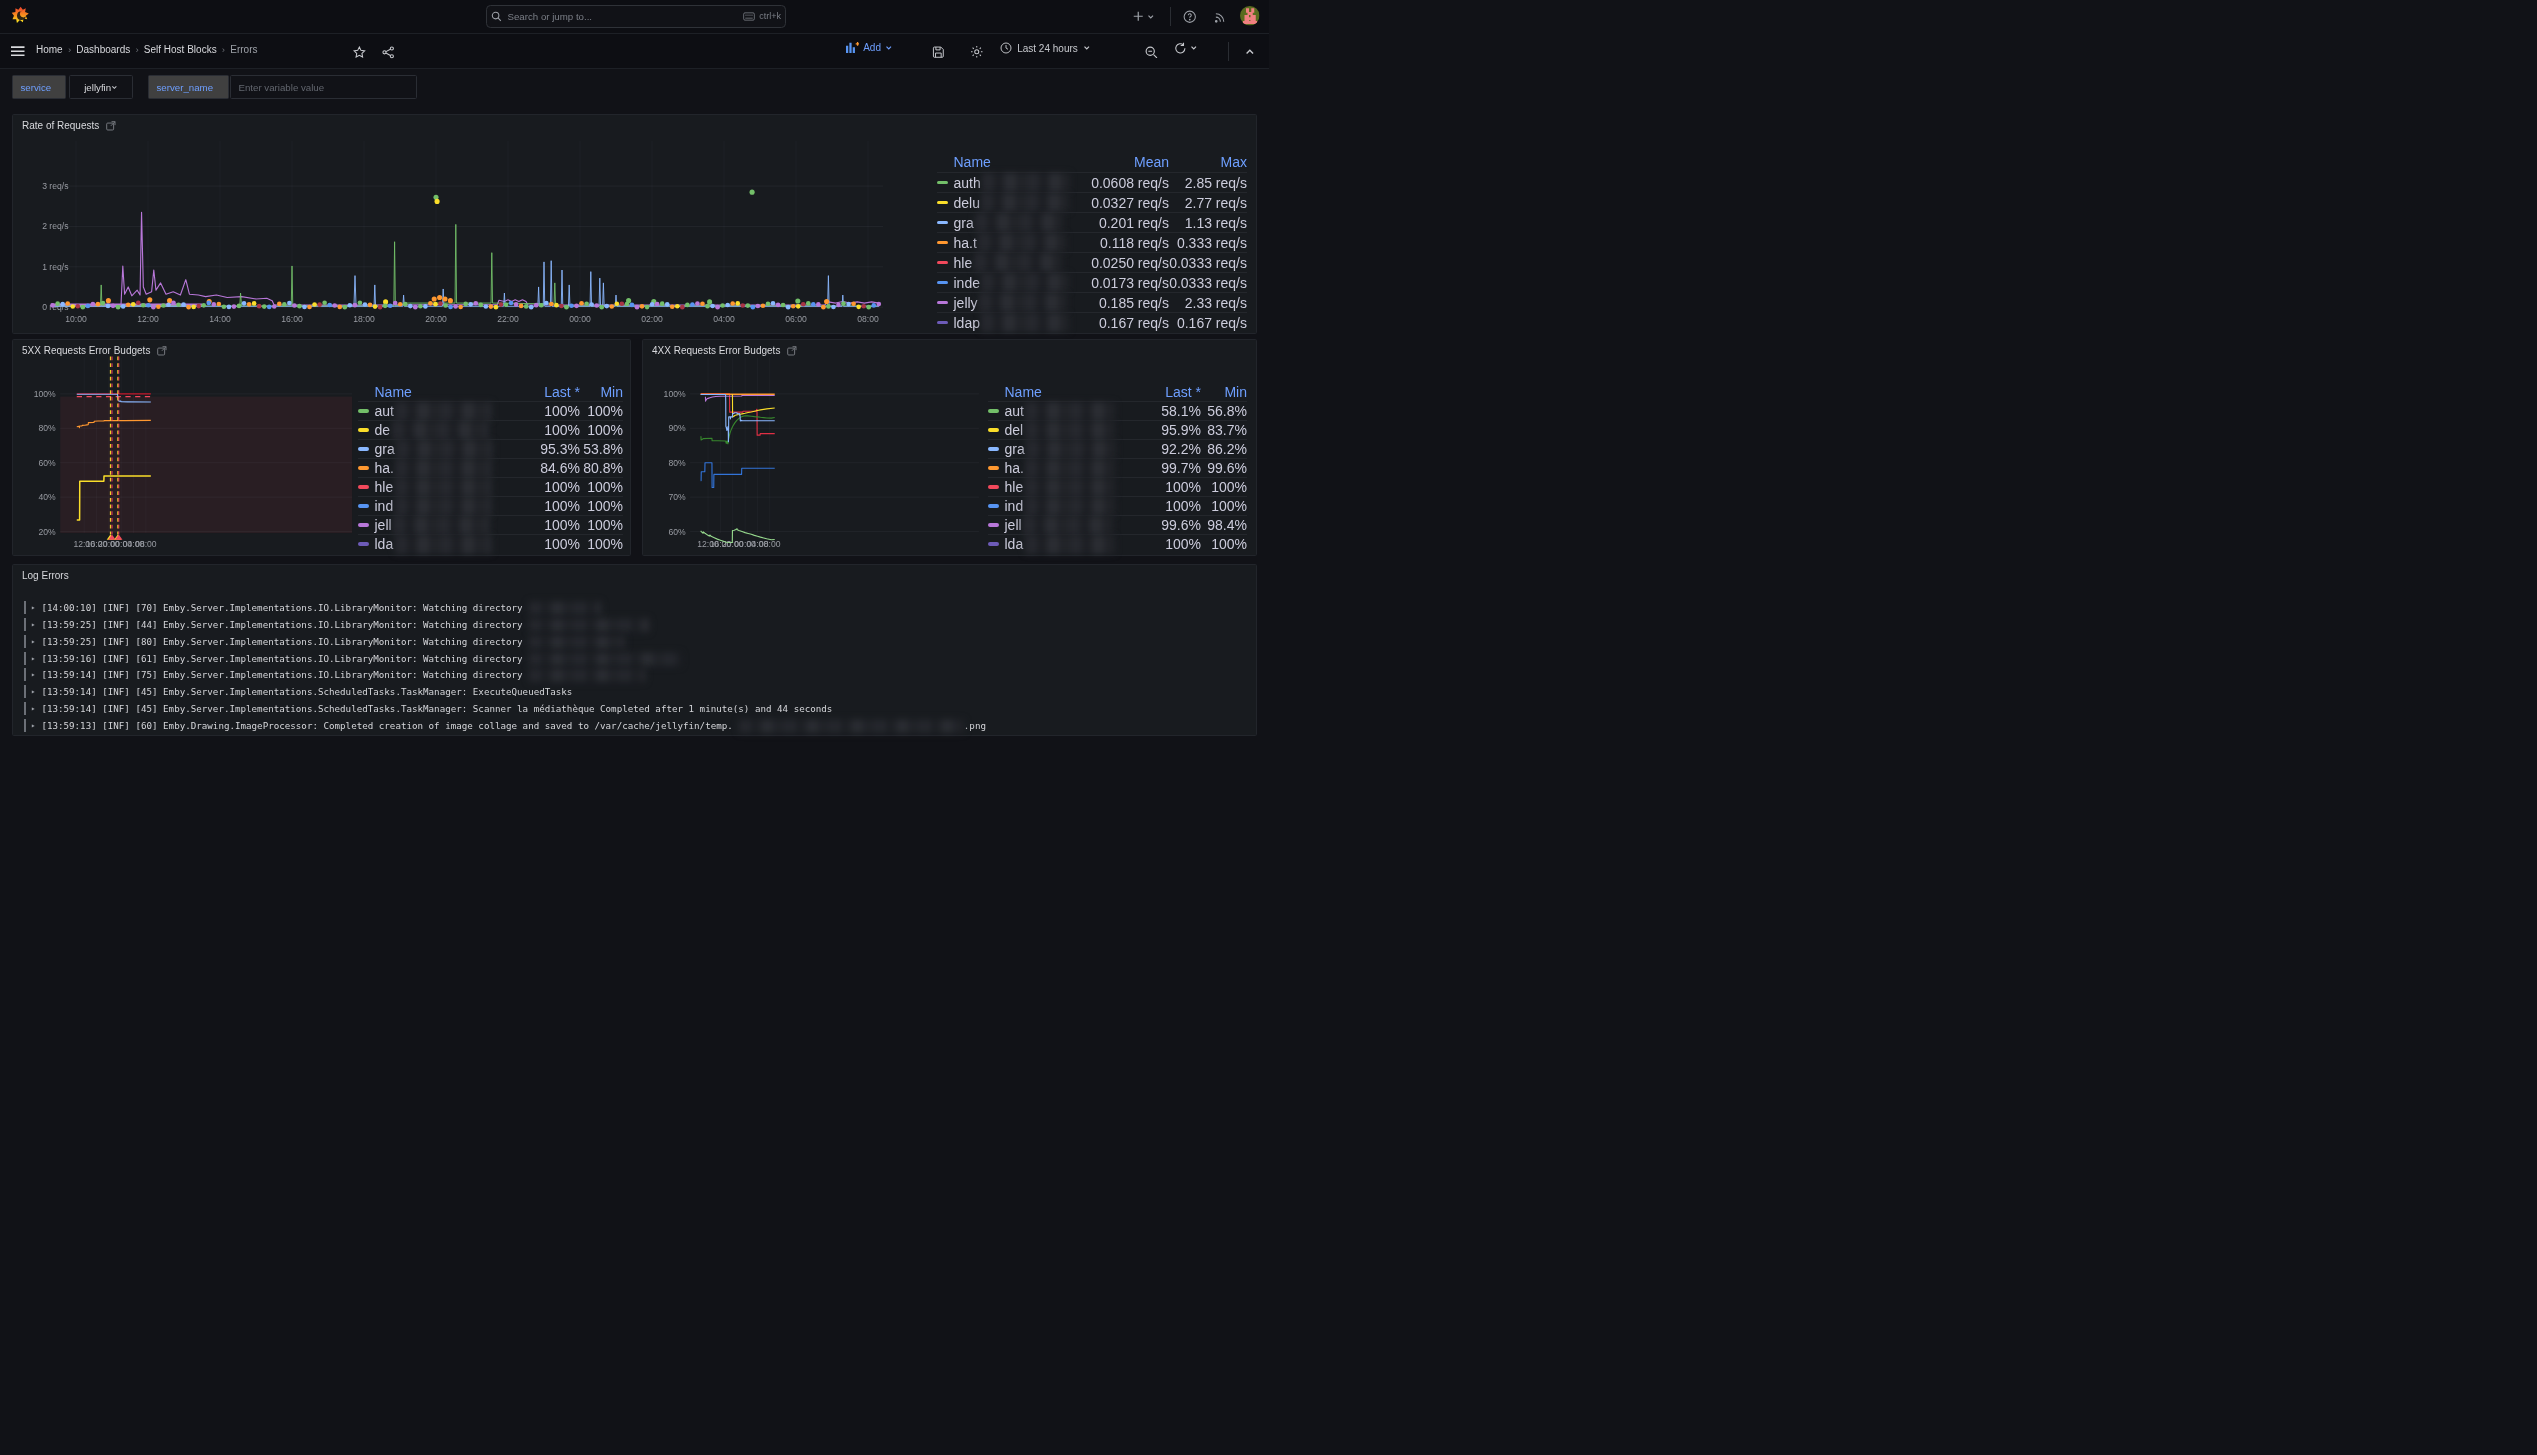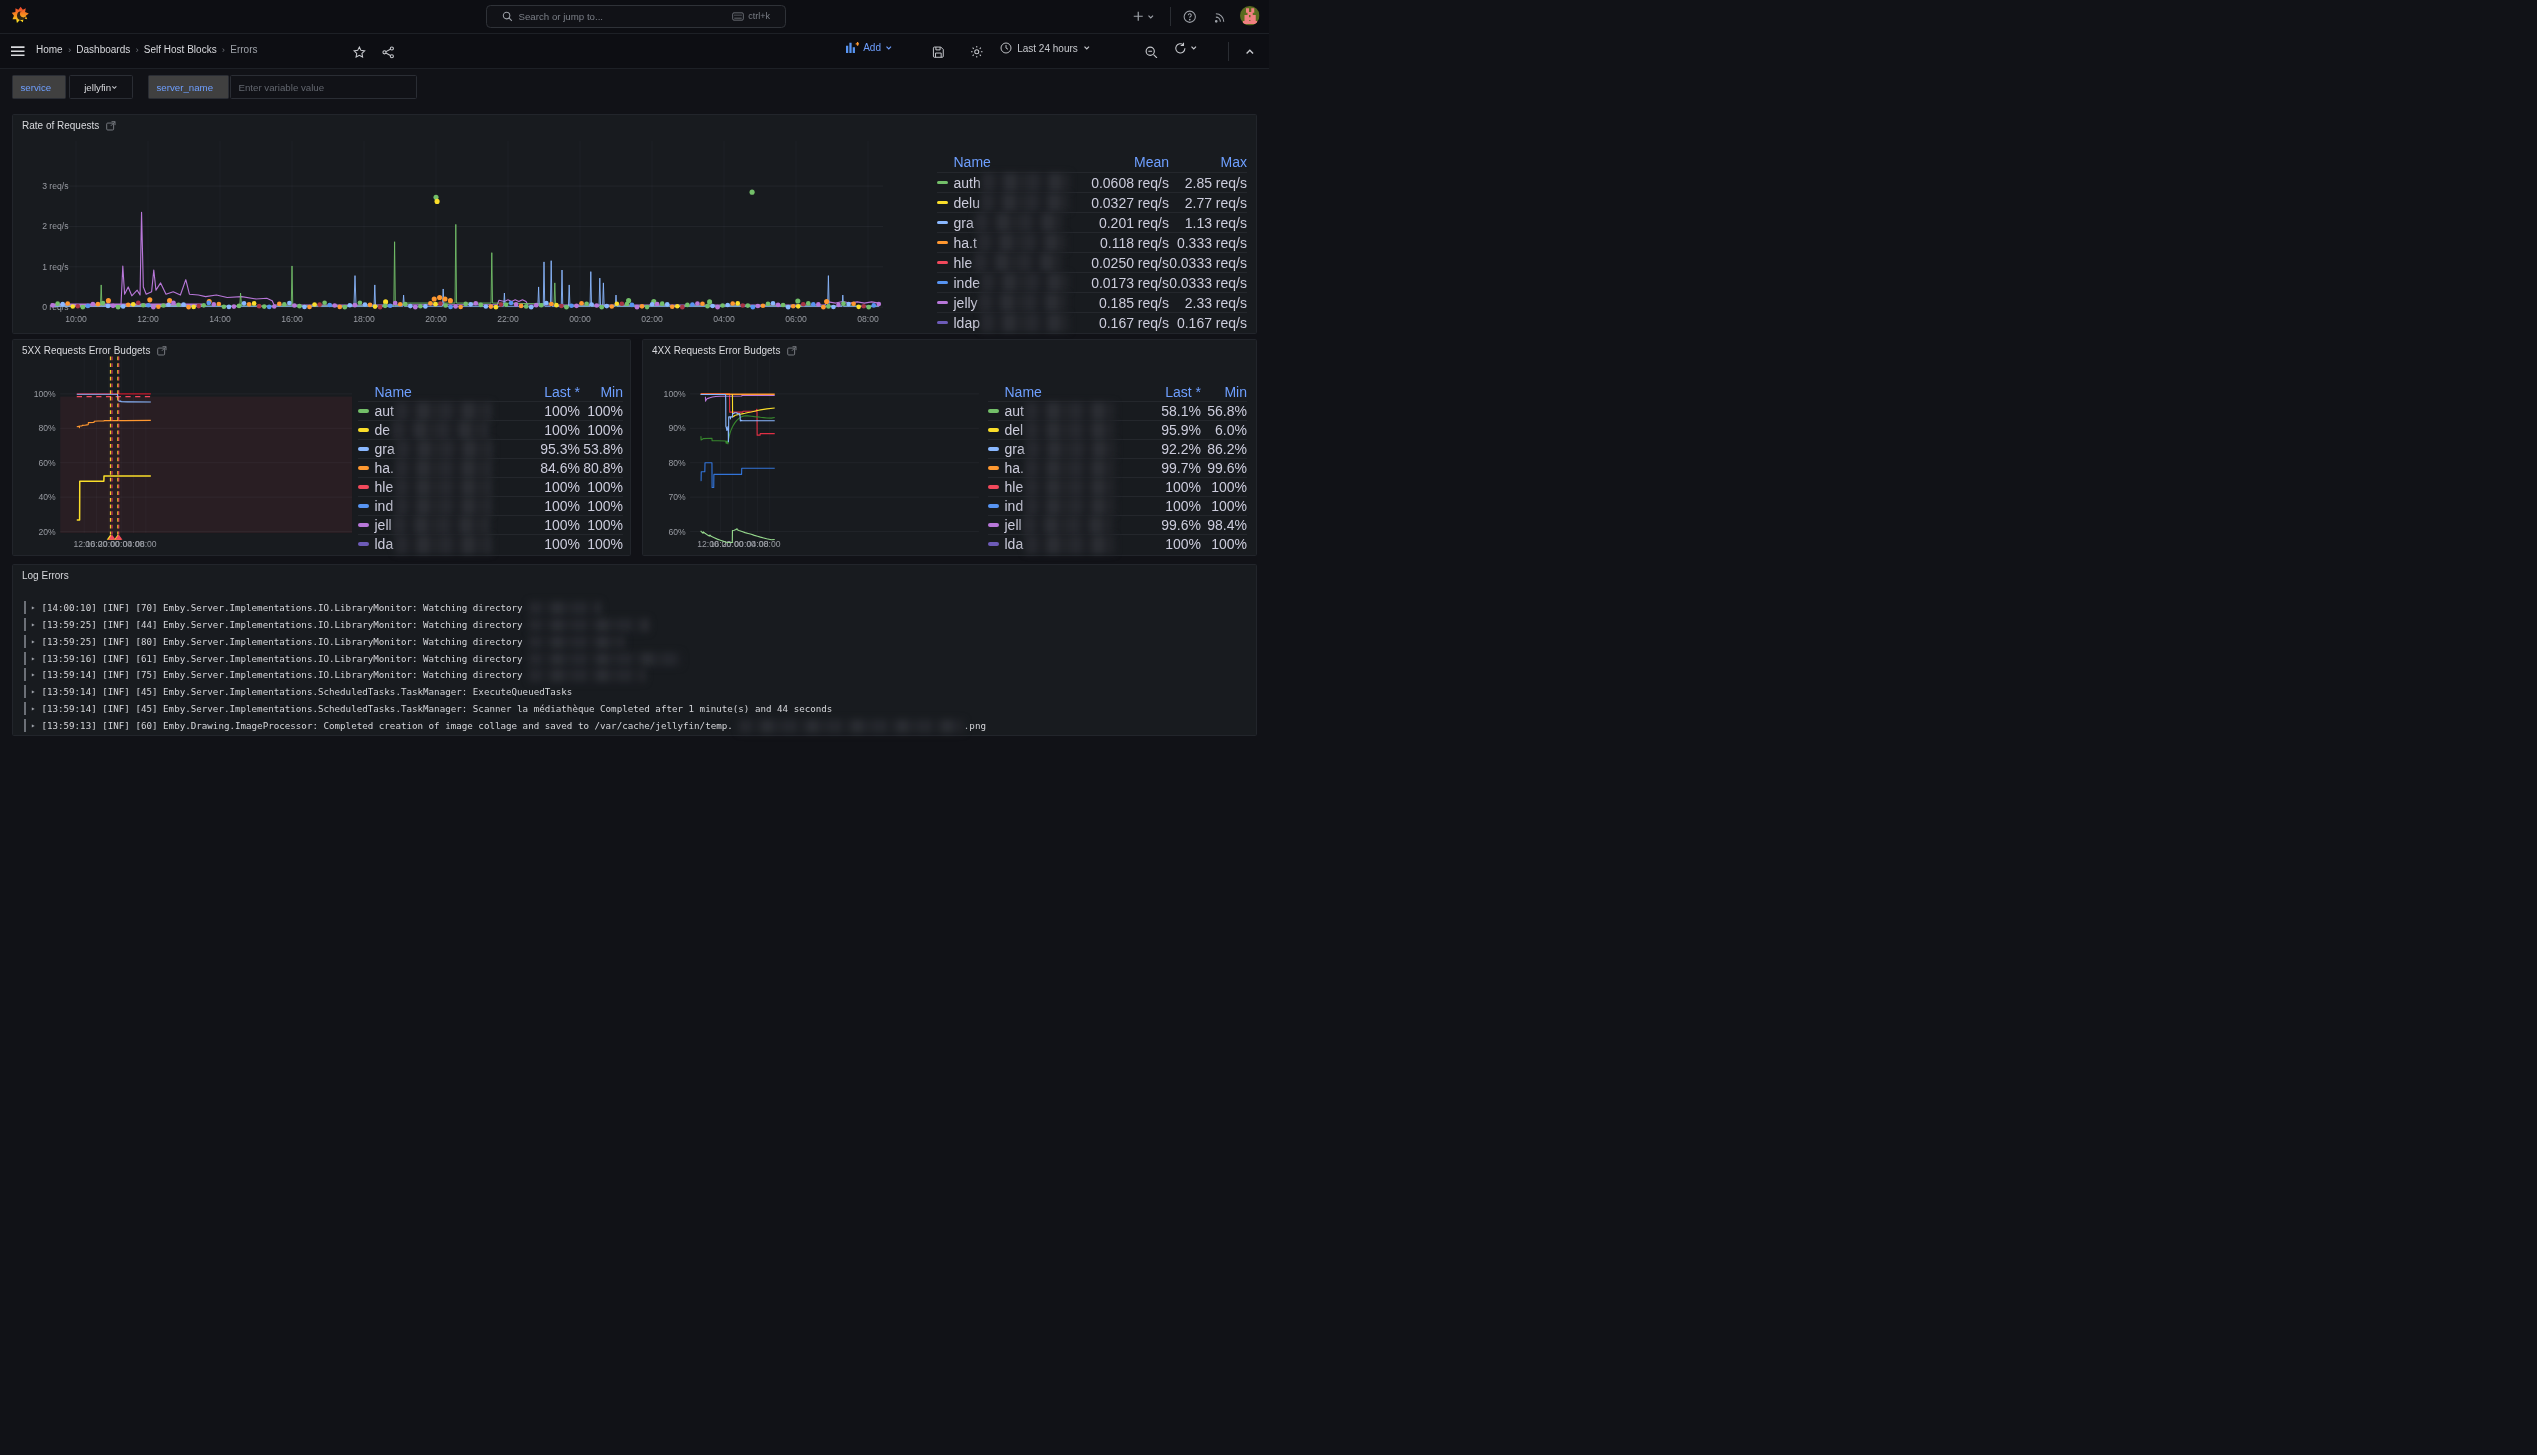--- a/index.html
+++ b/index.html
@@ -1,21 +1,21 @@
 <!DOCTYPE html>
 <html style="font-size:12px"><head>
 <meta charset="utf-8">
 <style>
   html,body{margin:0;padding:0;background:#111217;width:1269px;height:727px;overflow:hidden;
     font-family:"Liberation Sans",sans-serif;color:#ccccdc;-webkit-font-smoothing:antialiased;}
   .abs{position:absolute;}
   
   #topnav{position:absolute;left:0;top:0;width:1269px;height:33px;background:#0d0e13;border-bottom:0.7px solid #1d2026;}
   #toolbar{position:absolute;left:0;top:34px;width:1269px;height:34px;background:#0d0e13;border-bottom:0.7px solid #1d2026;}
-  .searchbox{position:absolute;left:486px;top:5.2px;width:300px;height:22.5px;background:#111217;border:0.7px solid #2f3238;border-radius:4.5px;display:flex;align-items:center;padding:0 15px;box-sizing:border-box;}
+  .searchbox{position:absolute;left:486px;top:5.2px;width:300px;height:22.5px;background:#111217;border:0.7px solid #2f3238;border-radius:4.5px;display:flex;align-items:center;padding:0 4px;box-sizing:border-box;}
   .searchbox .ph{color:#7b7f87;font-size:9.7px;margin-left:6px;flex:1;}
   .searchbox .kbd{color:#7b7f87;font-size:9px;margin-left:4.5px;}
   .navic{display:inline-flex;align-items:center;justify-content:center;width:21px;height:21px;color:#9da1a8;}
   svg.ic{display:block;}
   .crumb{font-size:10px;color:#d8d9dd;}
   .crumb.dim{color:#9da1a8;}
   .crumbsep{color:#6c7077;font-size:9.7px;margin:0 5.2px;}
   .tbtxt{font-size:10px;color:#c7c9ce;}
   .bluelink{color:#6e9fff;font-size:10px;font-weight:500;}
   .vdiv{width:0.7px;height:19.5px;background:#2a2d33;}
@@ -662,21 +662,21 @@
       <div class="lrow" style="height: 19px;">
         <span class="sw" style="background:#73bf69"></span>
         <span class="lname" style="flex:1">aut<span class="blurbox nblur" style="width:90px"></span></span>
         <span class="lv" style="width:67px">58.1%</span>
         <span class="lv" style="width:46px">56.8%</span>
       </div>
       <div class="lrow" style="height: 19px;">
         <span class="sw" style="background:#fade2a"></span>
         <span class="lname" style="flex:1">del<span class="blurbox nblur" style="width:90px"></span></span>
         <span class="lv" style="width:67px">95.9%</span>
-        <span class="lv" style="width:46px">6.0%</span>
+        <span class="lv" style="width:46px">83.7%</span>
       </div>
       <div class="lrow" style="height: 19px;">
         <span class="sw" style="background:#8ab8ff"></span>
         <span class="lname" style="flex:1">gra<span class="blurbox nblur" style="width:90px"></span></span>
         <span class="lv" style="width:67px">92.2%</span>
         <span class="lv" style="width:46px">86.2%</span>
       </div>
       <div class="lrow" style="height: 19px;">
         <span class="sw" style="background:#ff9830"></span>
         <span class="lname" style="flex:1">ha.<span class="blurbox nblur" style="width:90px"></span></span>

